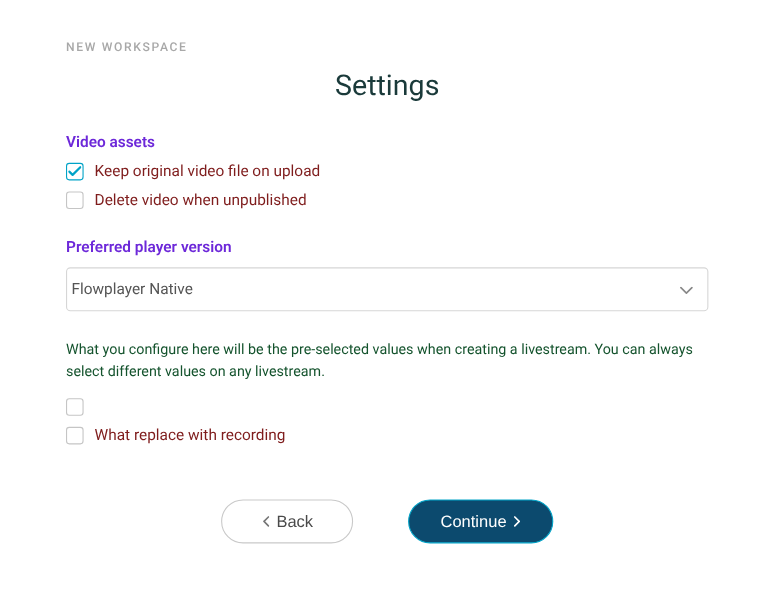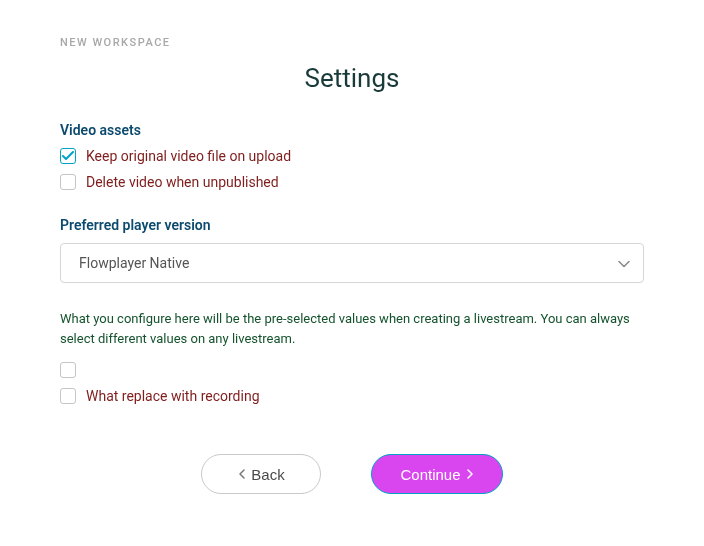--- a/index.html
+++ b/index.html
@@ -25,21 +25,21 @@
   .page-title {
     text-align: center;
     font-size: 26px;
     color: #1a3a3a;
     font-weight: 400;
     margin-bottom: 29px;
   }
   .section-heading {
     font-size: 14px;
     font-weight: 600;
-    color: #0c4a6e;
+    color: #6d28d9;
     margin-bottom: 10px;
     margin-top: 27px;
   }
   .checkbox-row {
     display: flex;
     align-items: center;
     margin-bottom: 10px;
   }
   .checkbox {
     width: 16px;
@@ -68,21 +68,21 @@
   }
   .select-wrap {
     position: relative;
     width: 100%;
   }
   .select {
     width: 100%;
     height: 40px;
     border: 1px solid #d6d6d6;
     border-radius: 4px;
-    padding: 0 40px 0 18px;
+    padding: 0 40px 0 4px;
     font-size: 14px;
     color: #555;
     display: flex;
     align-items: center;
     cursor: pointer;
     background: #fff;
   }
   .select-chevron {
     position: absolute;
     right: 14px;
@@ -114,21 +114,21 @@
     cursor: pointer;
     padding: 16px 28px;
     min-width: 120px;
   }
   .btn-outline {
     background: #fff;
     border: 1px solid #c9c9c9;
     color: #4a4a4a;
   }
   .btn-primary {
-    background: #d946ef;
+    background: #0c4a6e;
     border: 1px solid #00a3c7;
     color: #fff;
   }
   .btn svg { display: block; }
 </style>
 </head>
 <body>
 
 <div class="container">
 

